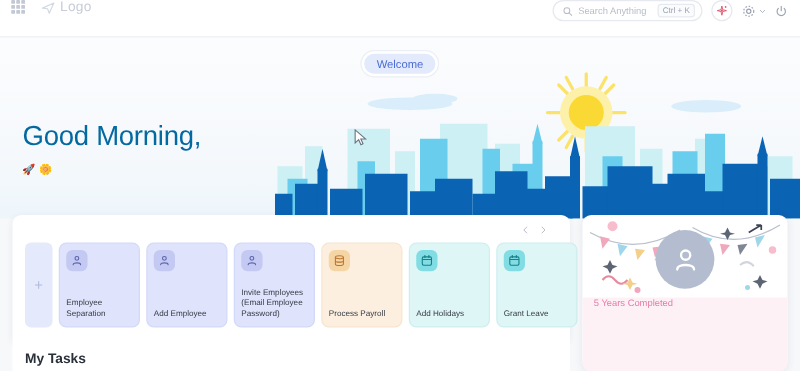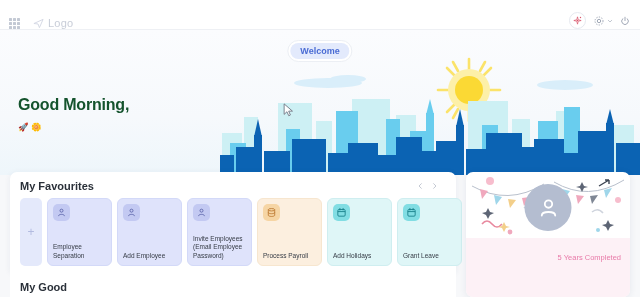--- a/index.html
+++ b/index.html
@@ -8,21 +8,21 @@
     overflow: hidden;
     font-family: "Liberation Sans", sans-serif;
     background: #ffffff;
   }
   #app { position: relative; width: 640px; height: 297px; background: #f7f8fa; overflow: hidden; }
 
   
   .header {
     position: absolute; left:0; top:0; width:640px; height:30px;
     background:#ffffff; border-bottom:1px solid #eef0f4;
-    display:flex; align-items:flex-end; z-index:40;
+    display:flex; align-items:flex-start; z-index:40;
   }
   .grid-icon { margin-left:9px; width:11px; height:11px;
     display:grid; grid-template-columns:repeat(3,1fr); grid-template-rows:repeat(3,1fr); gap:1.5px; }
   .grid-icon i { background:#c3c9d4; border-radius:0.5px; display:block; }
   .logo-wrap { display:flex; align-items:center; gap:4px; margin-left:13px; }
   .plane { width:11px; height:11px; }
   .logo-text { font-size:11px; color:#c8cdd8; letter-spacing:.2px; }
 
   .header-right { margin-left:auto; display:flex; align-items:center; gap:7px; padding-right:10px; }
   .search-box {
@@ -41,27 +41,27 @@
   .pwr { width:10px; height:10px; }
 
   
   .tabs {
     position:absolute; left:50%; transform:translateX(-50%); top:40px;
     display:flex; align-items:center; gap:0;
     background:#ffffff; border:1px solid #eceff4; border-radius:11px;
     padding:2px; z-index:35;
   }
   .tab { font-size:9px; padding:3px 10px; border-radius:9px; color:#6b7384; white-space:nowrap; }
-  .tab.active { background:#e3eafc; color:#4a6cd4; font-weight:bold; }
+  .tab.active { background:#e3eafc; color:#4a6cd4; font-weight:normal; }
 
   
   .hero { position:absolute; left:0; top:30px; width:640px; height:145px; overflow:hidden; }
   .hero-sky { position:absolute; inset:0; background:linear-gradient(#fbfcfe 0%, #f6f9fc 60%, #eef6fb 100%); }
   .greet { position:absolute; left:18px; top:66px; z-index:10; }
-  .greet h1 { font-size:16px; color:#14532d; font-weight:bold; letter-spacing:-.2px; }
+  .greet h1 { font-size:22px; color:#0369a1; font-weight:normal; letter-spacing:-.2px; }
   .greet p { font-size:8.5px; color:#8d95a3; margin-top:8px; display:flex; align-items:center; gap:3px; }
   .skyline { position:absolute; right:0; bottom:0; width:420px; height:120px; }
 
   
   .fav-panel {
     position:absolute; left:10px; top:172px; width:446px; height:100px;
     background:#ffffff; border-radius:7px 7px 0 0;
     box-shadow:0 1px 6px rgba(40,60,100,.07);
     z-index:20; padding:8px 10px 0 10px;
   }
@@ -105,21 +105,21 @@
     box-shadow:0 1px 7px rgba(40,60,100,.09);
     overflow:hidden; z-index:25;
   }
   .confetti { position:absolute; inset:0; }
   .avatar-big {
     position:absolute; left:50%; transform:translateX(-50%); top:12px;
     width:47px; height:47px; border-radius:50%; background:#b4bdd0;
     display:flex; align-items:center; justify-content:center;
   }
   .cel-text { position:absolute; left:0; right:0; bottom:0; top:66px;
-              background:#fdf1f6; padding:15px 9px 0 9px; text-align:right; }
+              background:#fdf1f6; padding:0 9px 0 9px; text-align:left; }
   .cel-badge { font-size:7.5px; color:#e87aa8; }
   .cel-main { font-size:10px; color:#2c3139; font-weight:bold; line-height:1.35; margin-top:6px; }
 
   
   .cursor { position:absolute; left:283px; top:103px; width:11px; height:14px; z-index:60; }
 </style>
 </head>
 <body>
 
 <div id="app">
@@ -137,20 +137,28 @@
         <i></i>
     </div>
     <div class="logo-wrap">
       <svg class="plane" viewBox="0 0 24 24">
         <path d="M2 12 L22 3 L14 21 L11 13 Z" fill="none" stroke="#d2d7e2" stroke-width="2" stroke-linejoin="round"></path>
       </svg>
       <span class="logo-text">Logo</span>
     </div>
 
     <div class="header-right">
+      <div class="search-box">
+        <svg class="search-mag" viewBox="0 0 24 24">
+          <circle cx="10.5" cy="10.5" r="7" fill="none" stroke="#b7bdc9" stroke-width="2.4"></circle>
+          <line x1="16" y1="16" x2="22" y2="22" stroke="#b7bdc9" stroke-width="2.4" stroke-linecap="round"></line>
+        </svg>
+        <span class="search-ph">Search Anything</span>
+        <span class="kbd">Ctrl + K</span>
+      </div>
 
       <div class="circ-btn">
         <svg viewBox="0 0 24 24" width="11" height="11">
           <path d="M12 4 L13.6 10.4 L20 12 L13.6 13.6 L12 20 L10.4 13.6 L4 12 L10.4 10.4 Z" fill="none" stroke="#d8546a" stroke-width="1.6" stroke-linejoin="round"></path>
           <circle cx="12" cy="12" r="1.8" fill="#d8546a"></circle>
           <circle cx="18.5" cy="5.5" r="1.5" fill="#d8546a"></circle>
         </svg>
       </div>
 
       <div class="gear-group">
@@ -260,21 +268,20 @@
       </p>
     </div>
   </div>
 
   <div class="tabs">
     <div class="tab active">Welcome</div>
   </div>
 
   <div class="fav-panel">
     <div class="fav-head">
-      <span class="fav-title">My Favourites</span>
       <div class="fav-nav">
         <svg class="navarrow" viewBox="0 0 24 24">
           <path d="M15 4 L7 12 L15 20" fill="none" stroke="#aab2c0" stroke-width="2.4" stroke-linecap="round" stroke-linejoin="round"></path>
         </svg>
         <svg class="navarrow" viewBox="0 0 24 24">
           <path d="M9 4 L17 12 L9 20" fill="none" stroke="#aab2c0" stroke-width="2.4" stroke-linecap="round" stroke-linejoin="round"></path>
         </svg>
       </div>
     </div>
 
@@ -344,21 +351,21 @@
             <line x1="8.5" y1="3" x2="8.5" y2="6.5" stroke="#167f89" stroke-width="1.9" stroke-linecap="round"></line>
             <line x1="15.5" y1="3" x2="15.5" y2="6.5" stroke="#167f89" stroke-width="1.9" stroke-linecap="round"></line>
           </svg>
         </div>
         <span class="flabel">Grant Leave</span>
       </div>
     </div>
   </div>
 
   <div class="tasks-panel">
-    <span class="tasks-title">My Good</span>
+    <span class="tasks-title">My Tasks</span>
   </div>
 
   <div class="celebr">
     <svg class="confetti" viewBox="0 0 164 125">
       <path d="M6 14 Q42 34 78 12" fill="none" stroke="#b9c0cc" stroke-width="1"></path>
       <path d="M88 10 Q122 30 158 8" fill="none" stroke="#b9c0cc" stroke-width="1"></path>
       <polygon points="14,17 22,19 16,27" fill="#f0a8bd"></polygon>
       <polygon points="28,23 36,25 30,33" fill="#9fd6ea"></polygon>
       <polygon points="42,27 50,28 44,36" fill="#f3cf8a"></polygon>
       <polygon points="56,26 64,25 58,34" fill="#f0a8bd"></polygon>

